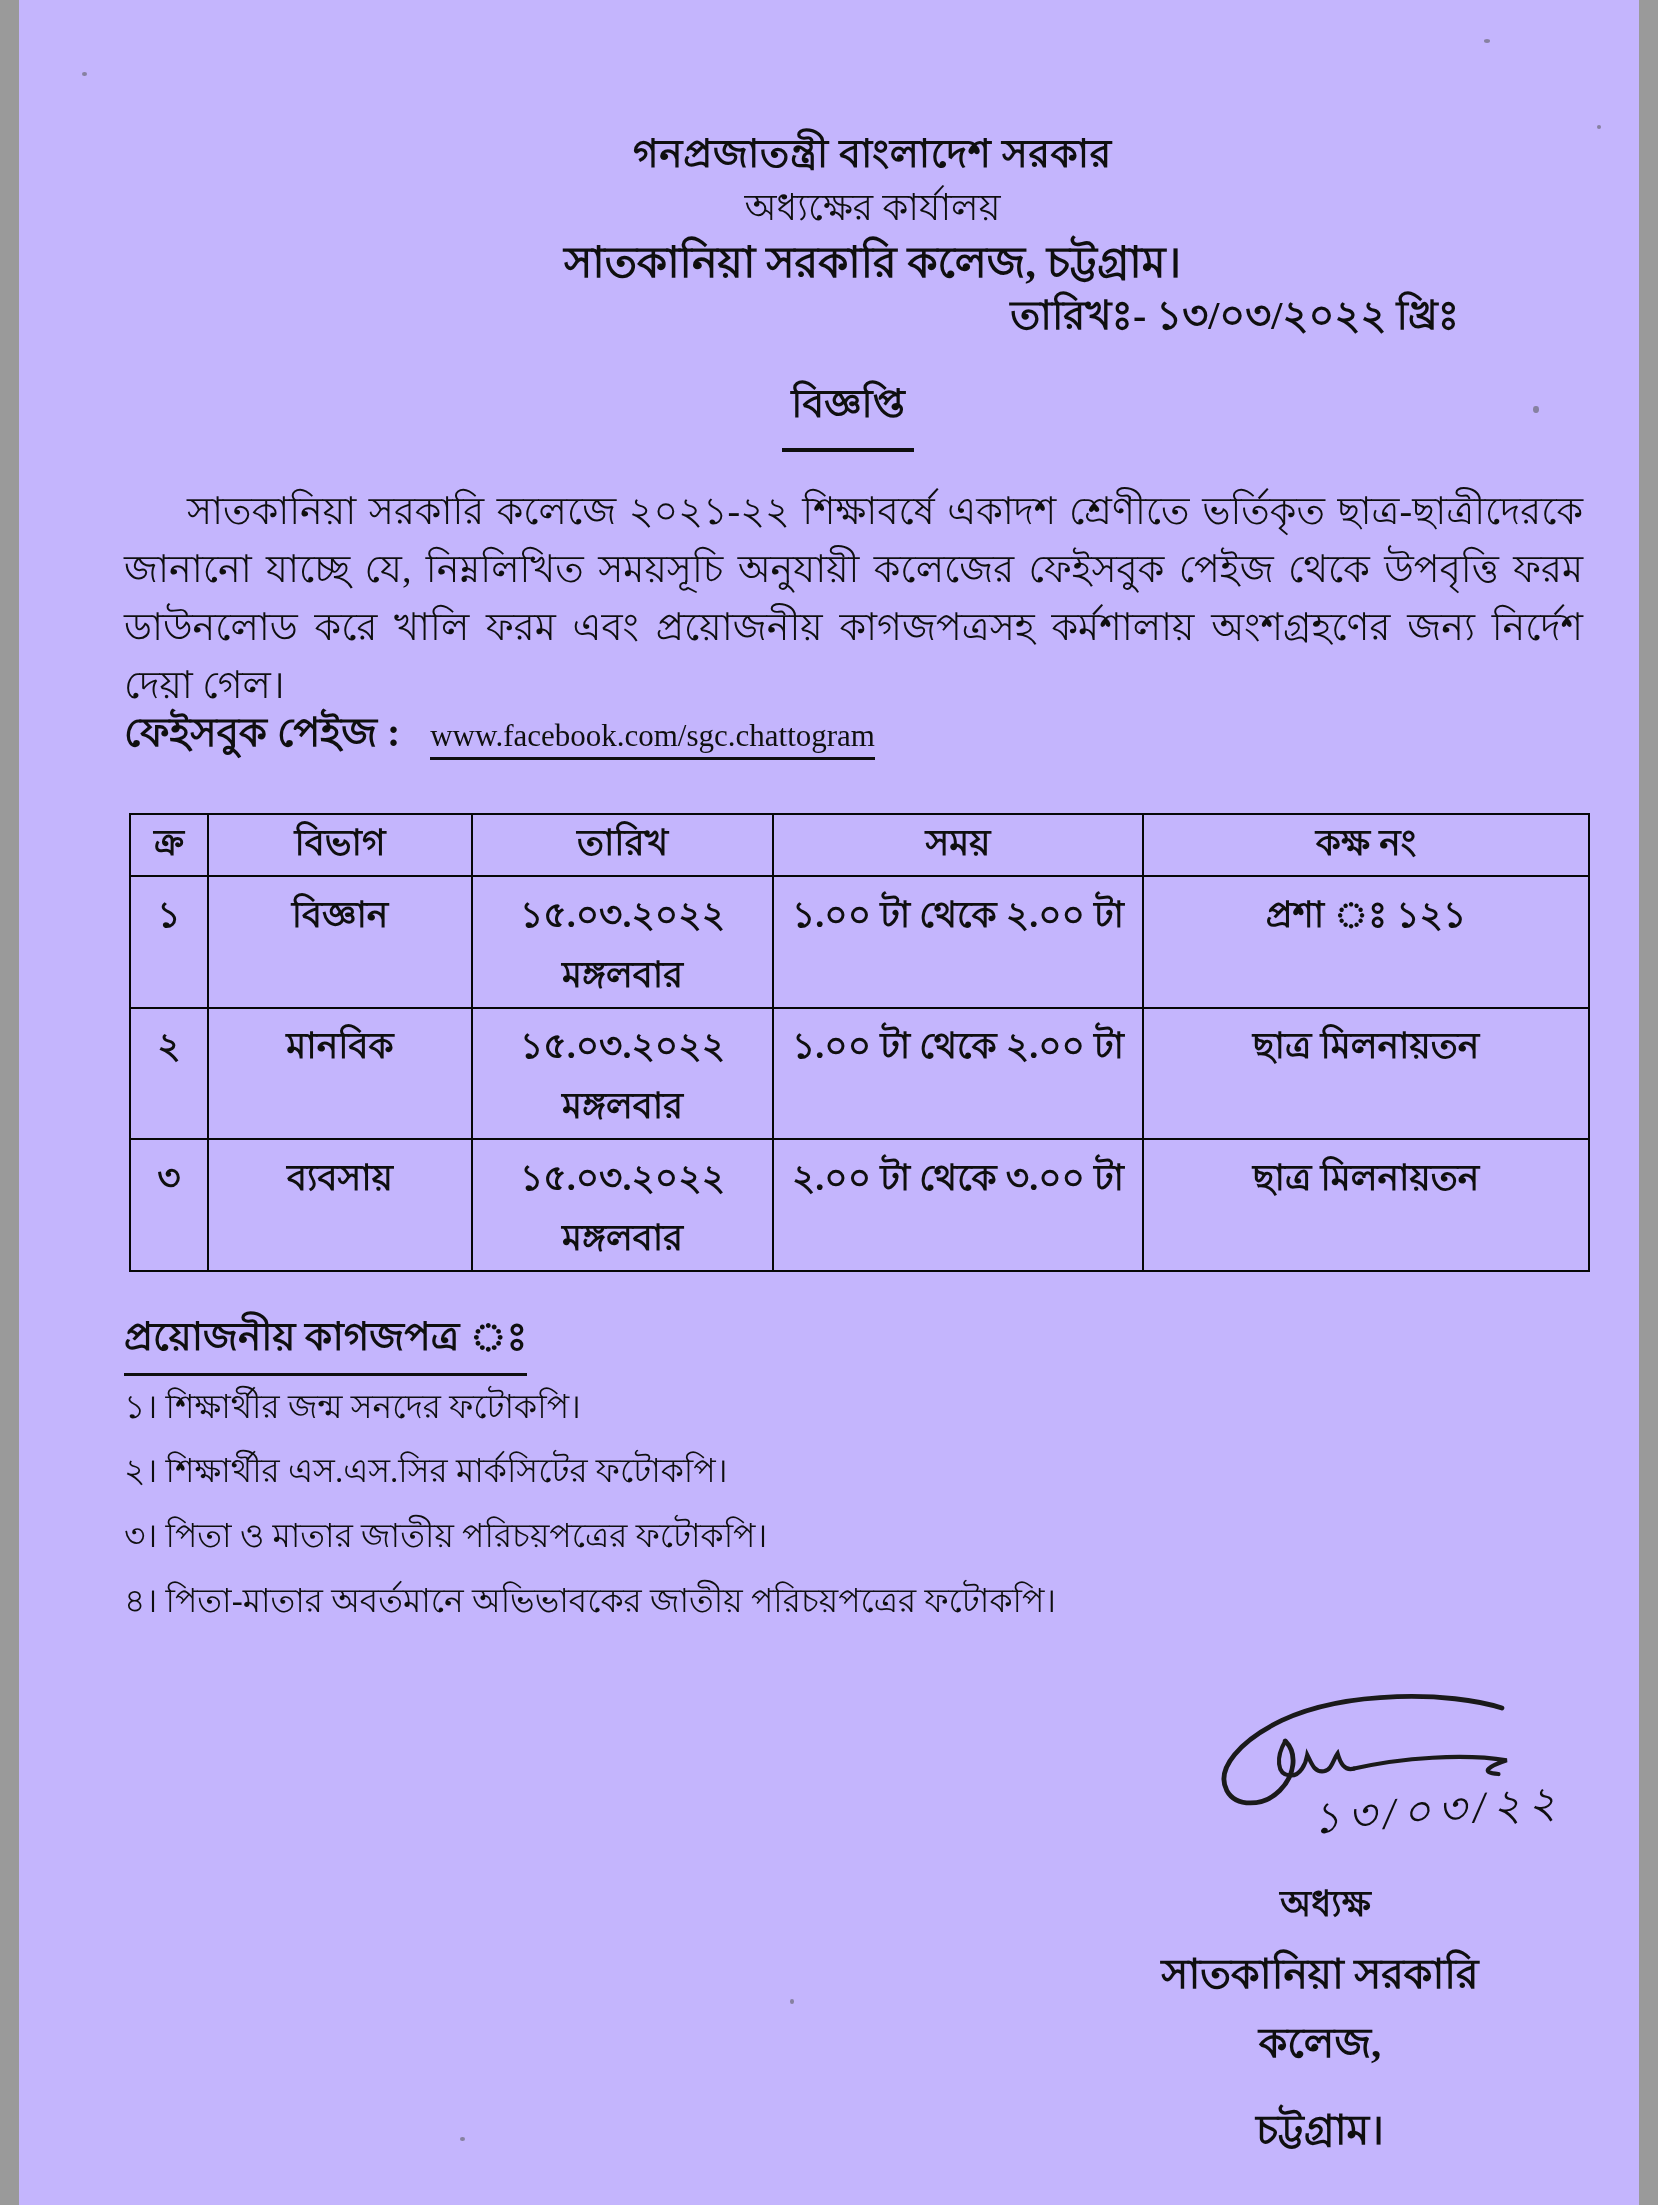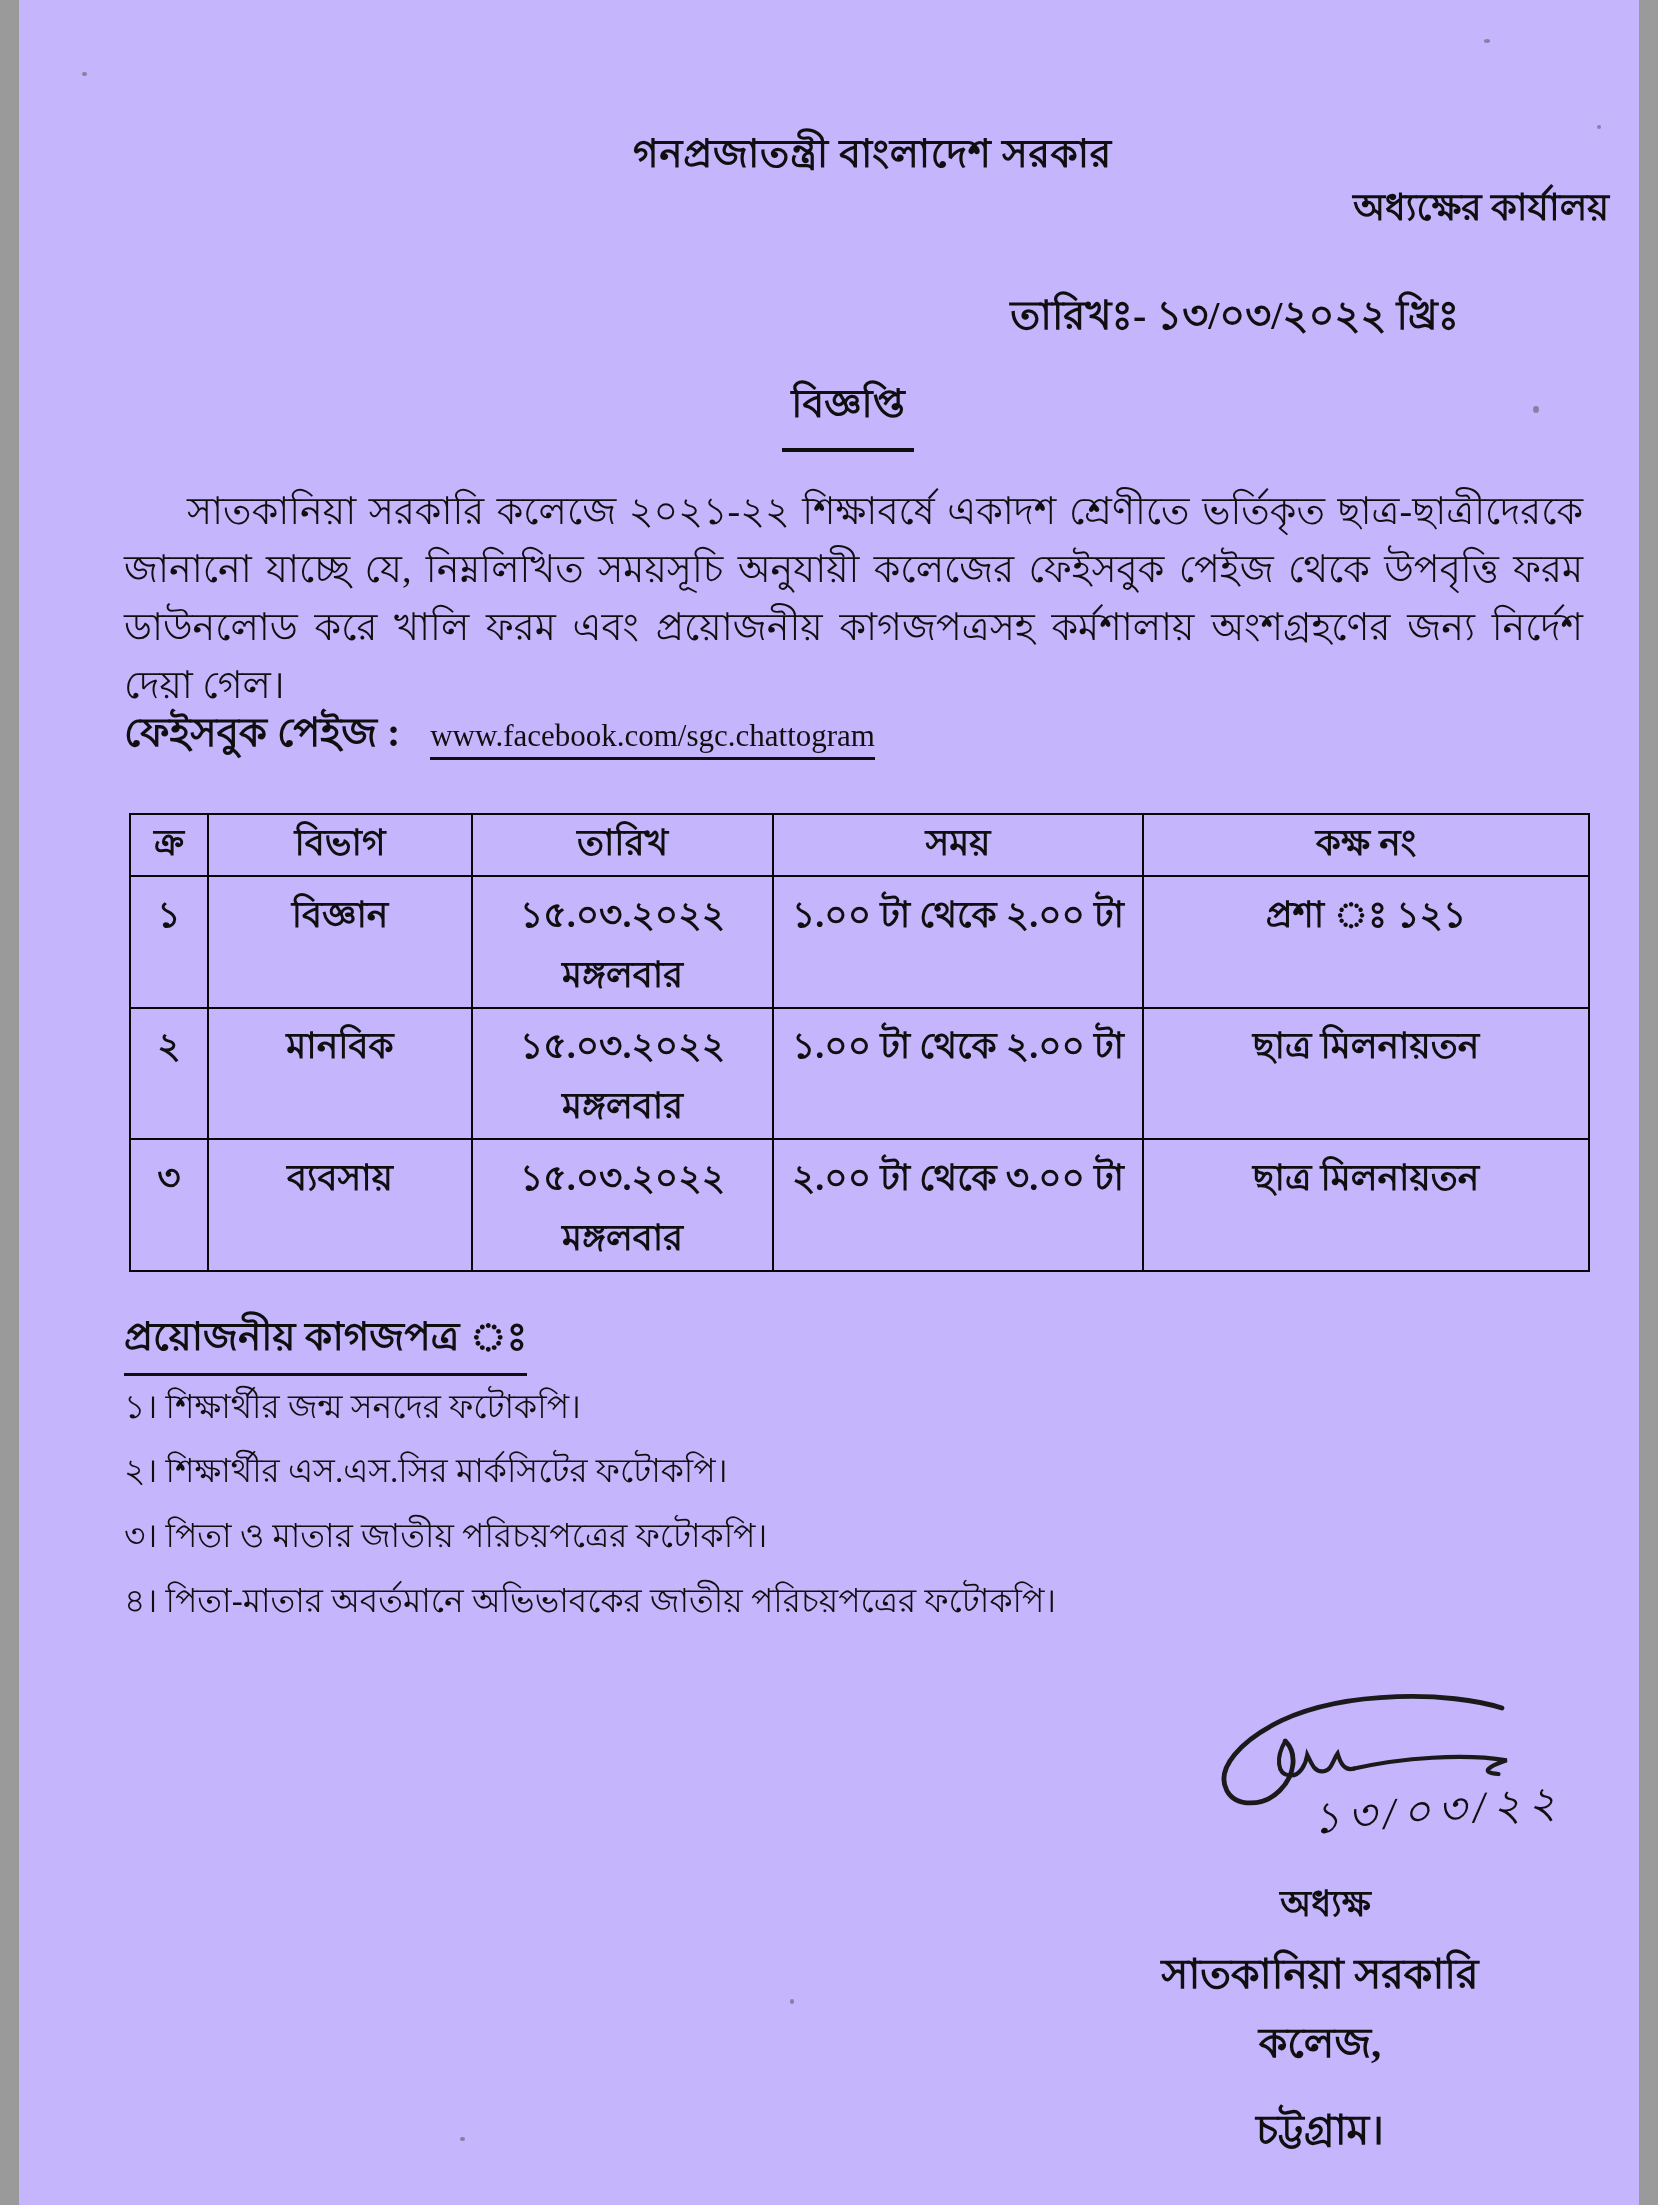--- a/index.html
+++ b/index.html
@@ -11,21 +11,21 @@
     background: #c4b5fd;
     color: #0f0f0f;
     font-family: "Liberation Serif", "DejaVu Serif", serif;
     overflow: hidden;
   }
   .abs { position: absolute; }
 
   
   .hdr-wrap { left: 117px; width: 1473px; text-align: center; }
   .hdr-gov     { top: 123px;  font-size: 39px; font-weight: 700; letter-spacing: 0.7px; }
-  .hdr-office  { top: 178px;  font-size: 37px; font-weight: 700; text-align: right; }
+  .hdr-office  { top: 178px;  font-size: 37px; font-weight: 400; }
   .hdr-college { top: 230px;  font-size: 43px; font-weight: 700; }
   .hdr-date    { top: 284px;  right: 180px; font-size: 40px; font-weight: 700; }
 
   .notice-title-wrap { top: 373px; left: 0; width: 1658px; text-align: center; }
   .notice-title {
     display: inline-block;
     font-size: 39px; font-weight: 700;
     border-bottom: 4.1px solid #0f0f0f;
     padding: 0 9.6px 9.6px 9.6px;
   }
@@ -94,20 +94,21 @@
 
   .speck { position: absolute; background: #555; border-radius: 50%; opacity: .55; }
 </style>
 </head>
 <body>
 
 <div class="page">
 
   <div class="abs hdr-wrap hdr-gov">গনপ্রজাতন্ত্রী বাংলাদেশ সরকার</div>
   <div class="abs hdr-wrap hdr-office">অধ্যক্ষের কার্যালয়</div>
+  <div class="abs hdr-wrap hdr-college">সাতকানিয়া সরকারি কলেজ, চট্টগ্রাম।</div>
   <div class="abs hdr-date">তারিখঃ- ১৩/০৩/২০২২ খ্রিঃ</div>
 
   <div class="abs notice-title-wrap">
     <span class="notice-title">বিজ্ঞপ্তি</span>
   </div>
 
   <div class="abs body-par">সাতকানিয়া সরকারি কলেজে ২০২১-২২ শিক্ষাবর্ষে একাদশ শ্রেণীতে ভর্তিকৃত ছাত্র-ছাত্রীদেরকে জানানো যাচ্ছে যে, নিম্নলিখিত সময়সূচি অনুযায়ী কলেজের ফেইসবুক পেইজ থেকে উপবৃত্তি ফরম ডাউনলোড করে খালি ফরম এবং প্রয়োজনীয় কাগজপত্রসহ কর্মশালায় অংশগ্রহণের জন্য নির্দেশ দেয়া গেল।</div>
 
   <div class="abs fb-line">
     <span class="fb-label">ফেইসবুক পেইজ :</span>

